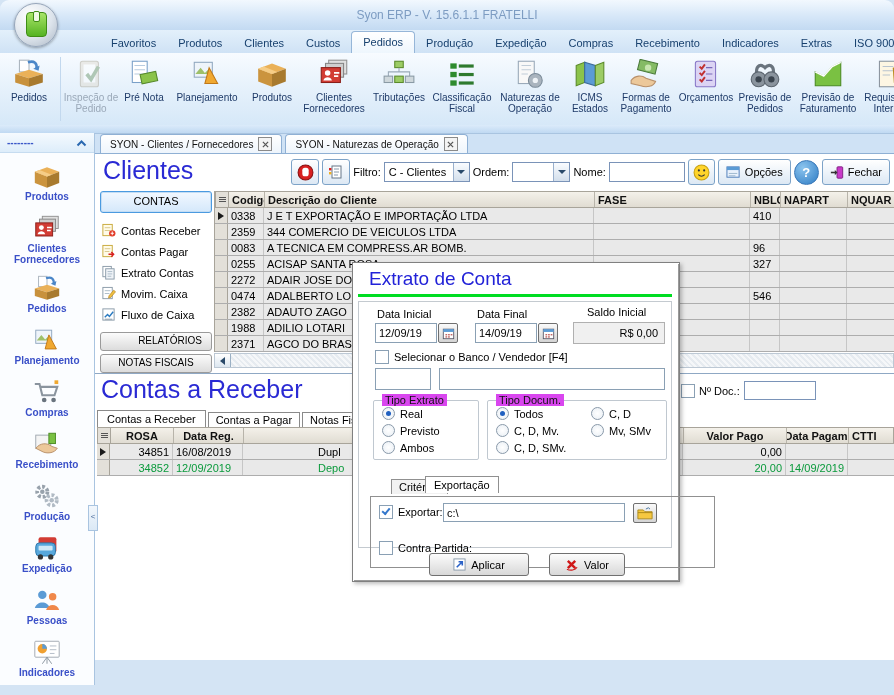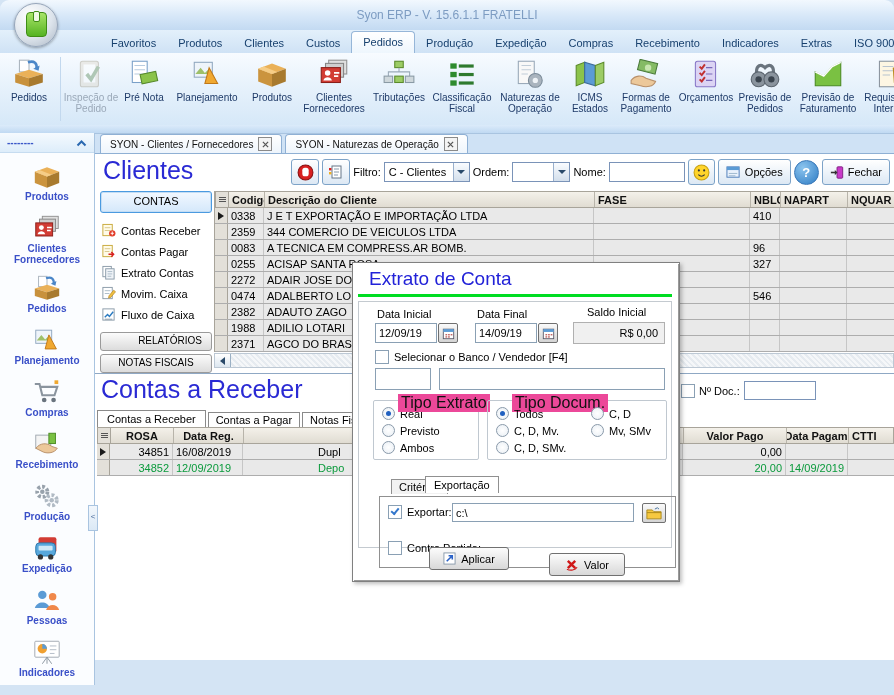--- a/index.html
+++ b/index.html
@@ -138,25 +138,25 @@
   .dlg-green{position:absolute;left:5px;top:31px;width:314px;height:3px;background:#00dd22;}
   .dlg-body{position:absolute;left:5px;top:38px;width:314px;height:247px;border:1px solid #c4cad0;box-sizing:border-box;}
   .flbl{position:absolute;font-size:11px;color:#000;white-space:nowrap;}
   .field{position:absolute;height:20px;border:1px solid #8aa0b4;font-size:11px;box-sizing:border-box;padding:0 3px;font-family:"Liberation Sans",sans-serif;}
   .calbtn{position:absolute;width:20px;height:20px;border:1px solid #707070;border-radius:2px;
     background:linear-gradient(#fafafa,#d4d4d4);display:flex;align-items:center;justify-content:center;box-sizing:border-box;}
   .saldo{position:absolute;height:22px;border:1px solid #b0b0b0;background:#f0f0f0;font-size:11px;
     display:flex;align-items:center;justify-content:flex-end;padding-right:6px;box-sizing:border-box;}
   .cbrow{position:absolute;display:flex;align-items:center;gap:5px;font-size:11px;white-space:nowrap;}
   .grp{position:absolute;border:1px solid #c0c8d0;border-radius:2px;}
-  .grp-lbl{position:absolute;top:-7px;left:24px;background:#ec4899;font-size:16px;padding:0 3px;color:#111;white-space:nowrap;}
+  .grp-lbl{position:absolute;top:-7px;left:8px;background:#d946ef;font-size:11px;padding:0 3px;color:#111;white-space:nowrap;}
   .radrow{display:flex;align-items:center;gap:5px;font-size:11px;margin:4px 0 0 8px;white-space:nowrap;}
   .dtab{position:absolute;border:1px solid #909090;border-bottom:none;background:#fff;font-size:11px;padding:2px 8px;}
   .dtab.inactive{padding:1px 7px;background:#f2f2f2;margin-left:24px;}
-  .dpanel{position:absolute;left:20px;top:194px;width:297px;height:72px;border:1px solid #909090;box-sizing:border-box;}
+  .dpanel{position:absolute;left:11px;top:194px;width:345px;height:72px;border:1px solid #909090;box-sizing:border-box;}
   .dbtn{position:absolute;height:23px;border:1px solid #707070;border-radius:3px;font-size:11px;
     background:linear-gradient(#fcfcfc,#d8d8d8);display:flex;align-items:center;justify-content:center;gap:5px;box-sizing:border-box;}
   .folderbtn{position:absolute;width:24px;height:20px;border:1px solid #707070;border-radius:2px;
     background:linear-gradient(#fafafa,#d4d4d4);display:flex;align-items:center;justify-content:center;box-sizing:border-box;}
 </style>
 </head>
 <body>
 
 <div class="titlebar">
   <div class="title-text">Syon ERP - V. 15.6.1.1 FRATELLI</div>
@@ -839,21 +839,21 @@
             <path d="M1 6h16" stroke="#a88618"></path>
             <path d="M10 2l3-1.5L14.5 2" stroke="#3a6a9a" fill="none"></path>
           </svg>
       </div>
       <div class="cbrow" style="left:8px;top:44px">
         <span class="cb"></span>
         <span>Contra Partida:</span>
       </div>
     </div>
   </div>
-  <div class="dbtn" style="left:76px;top:284px;width:80px">
+  <div class="dbtn" style="left:76px;top:290px;width:100px">
     <svg width="13" height="13" viewBox="0 0 14 14">
         <rect x="1" y="1" width="12" height="12" fill="#fff" stroke="#8899aa"></rect>
         <path d="M4 10L10 4M6 4h4v4" stroke="#2a62c8" stroke-width="1.7" fill="none"></path>
       </svg>
     <span>Aplicar</span>
   </div>
   <div class="dbtn" style="left:196px;top:290px;width:76px">
     <svg width="14" height="13" viewBox="0 0 15 14">
         <path d="M3 3l8 8M11 3l-8 8" stroke="#d01818" stroke-width="2.6"></path>
         <path d="M2 12c4 2 9 1 11-2" stroke="#d01818" stroke-width="1.2" fill="none"></path>

